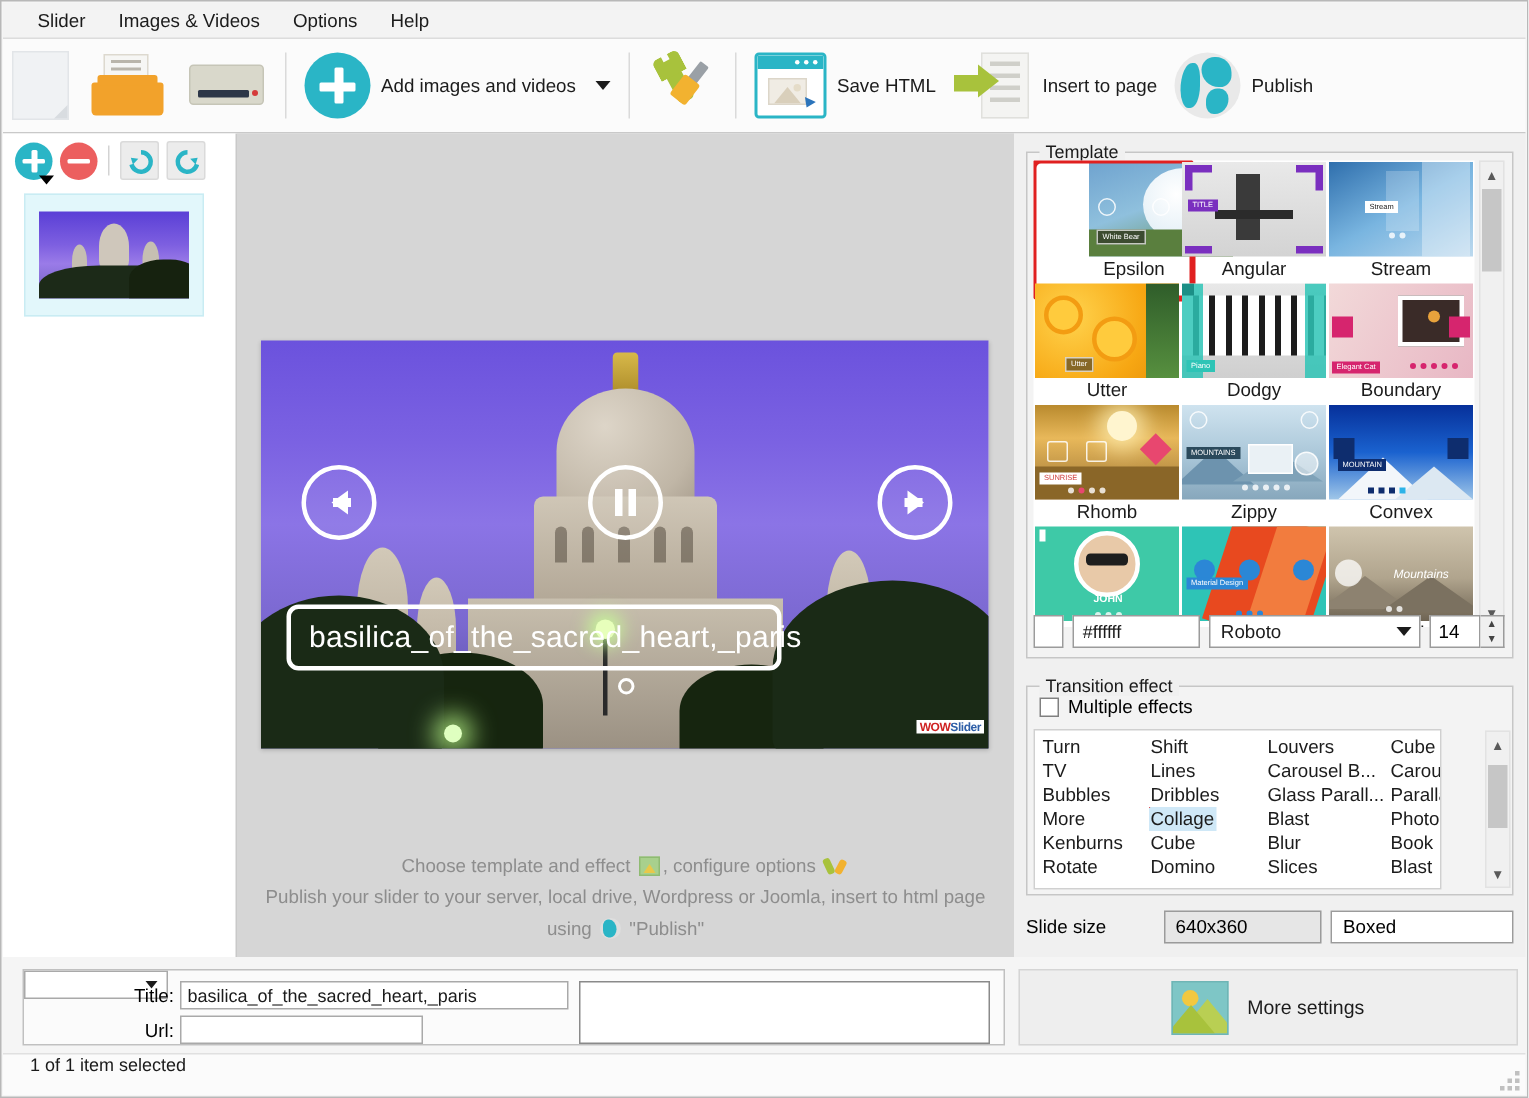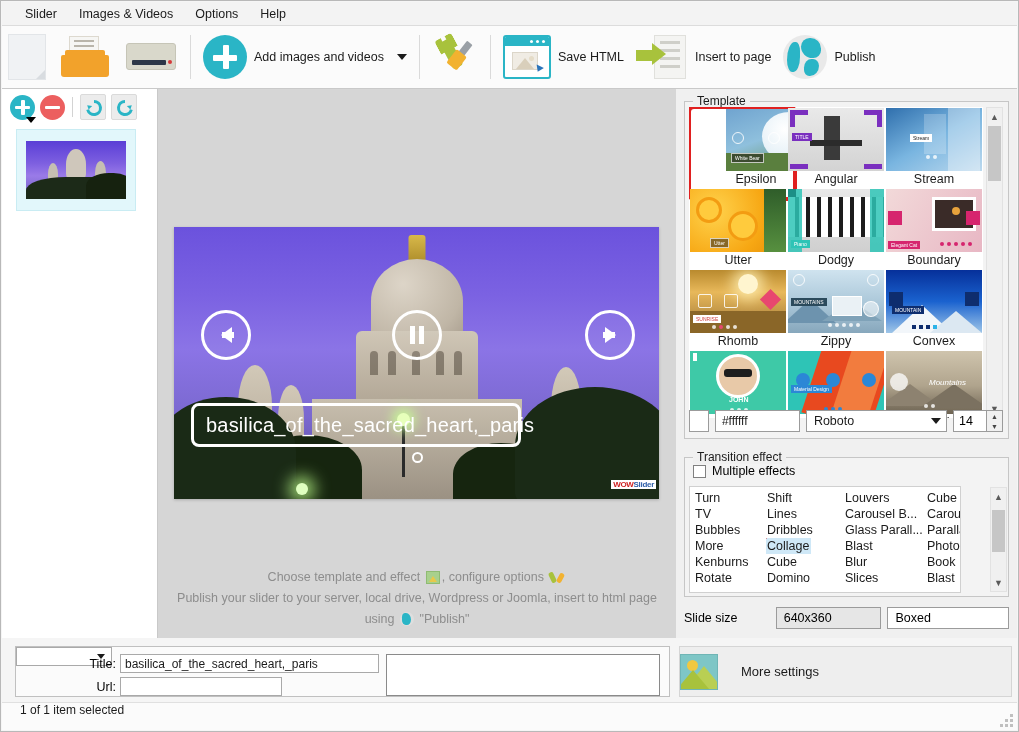--- a/index.html
+++ b/index.html
@@ -599,21 +599,21 @@
   #ss-combo { width: 118px; height: 22px; background: #e6e6e6; border: 1px solid #9b9b9b;
     display:flex;align-items:center;justify-content:space-between;padding:0 5px 0 7px;font-size:12.5px;}
   #boxed-combo { width: 136px; height: 22px; margin-left: 6px; background:#fff; border:1px solid #9b9b9b;
     display:flex;align-items:center;justify-content:space-between;padding:0 5px 0 7px;font-size:12.5px;}
 
   
   #more-settings {
     position: absolute; left: 678px; top: 645px;
     width: 333px; height: 51px;
     background: #eeeeee; border: 1px solid #d5d5d5;
-    display: flex; align-items: center; gap: 23px;
+    display: flex; align-items: center; justify-content: center; gap: 12px;
     cursor: default;
   }
   .ic-landscape {
     width: 38px; height: 36px; background: #7ec6c6; position: relative; overflow:hidden;
     border: 1px solid #6fb5b5;
   }
   .ic-landscape .sun {
     position:absolute; left: 6px; top: 5px; width: 11px; height: 11px;
     border-radius: 50%; background: #f2c840;
   }

